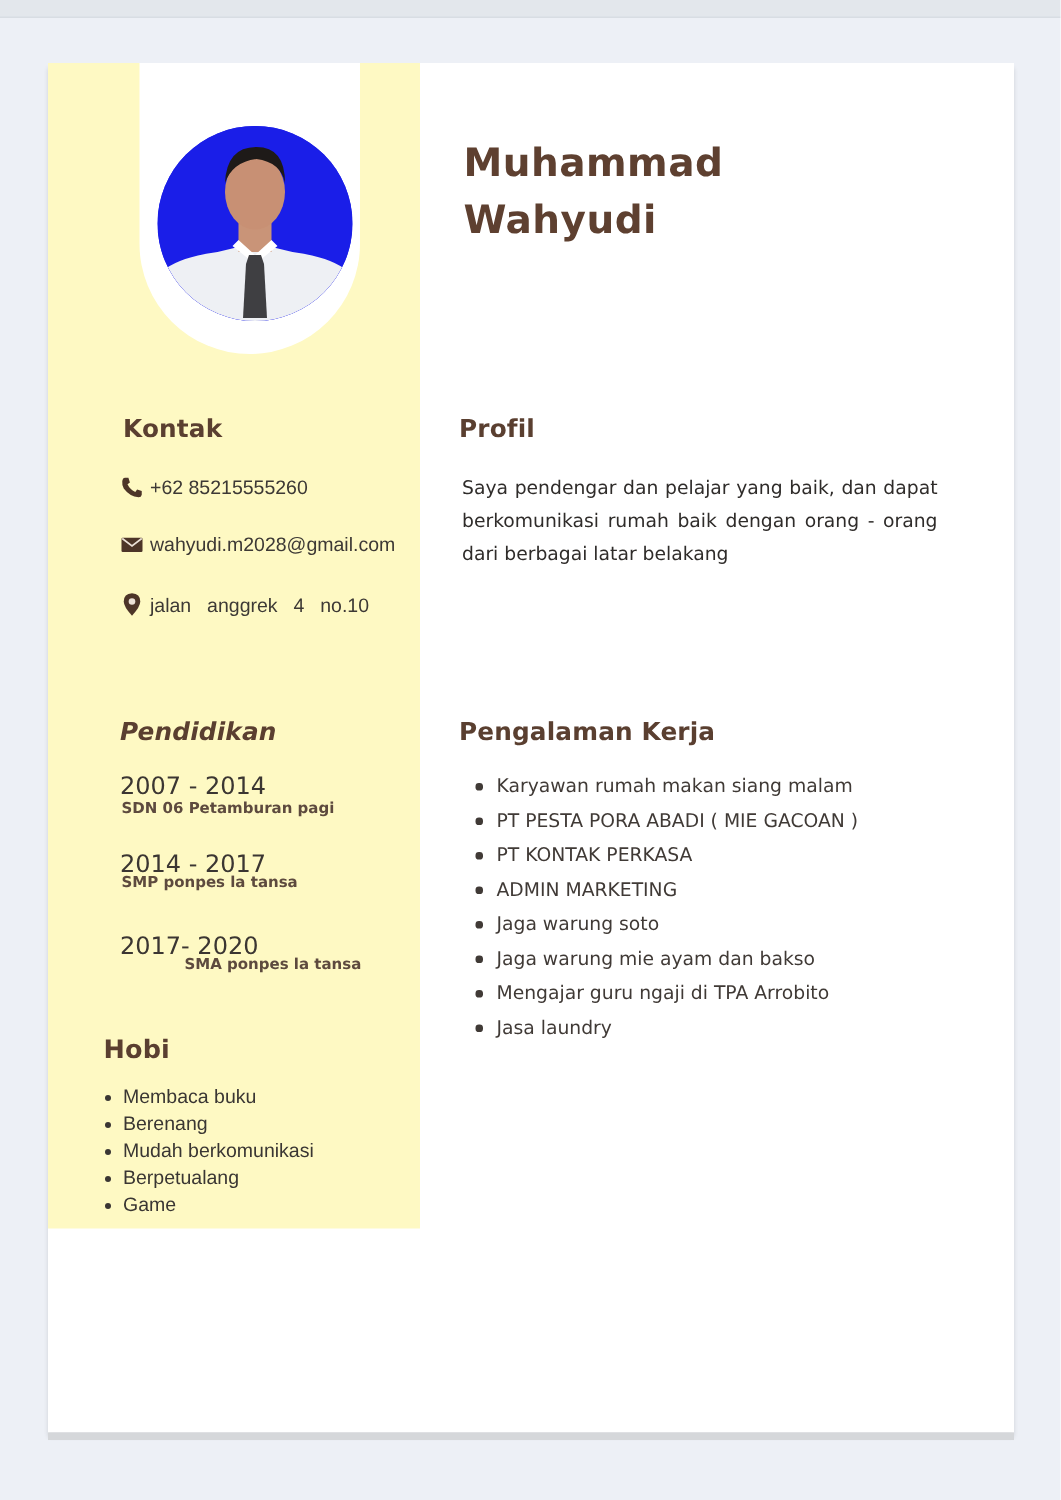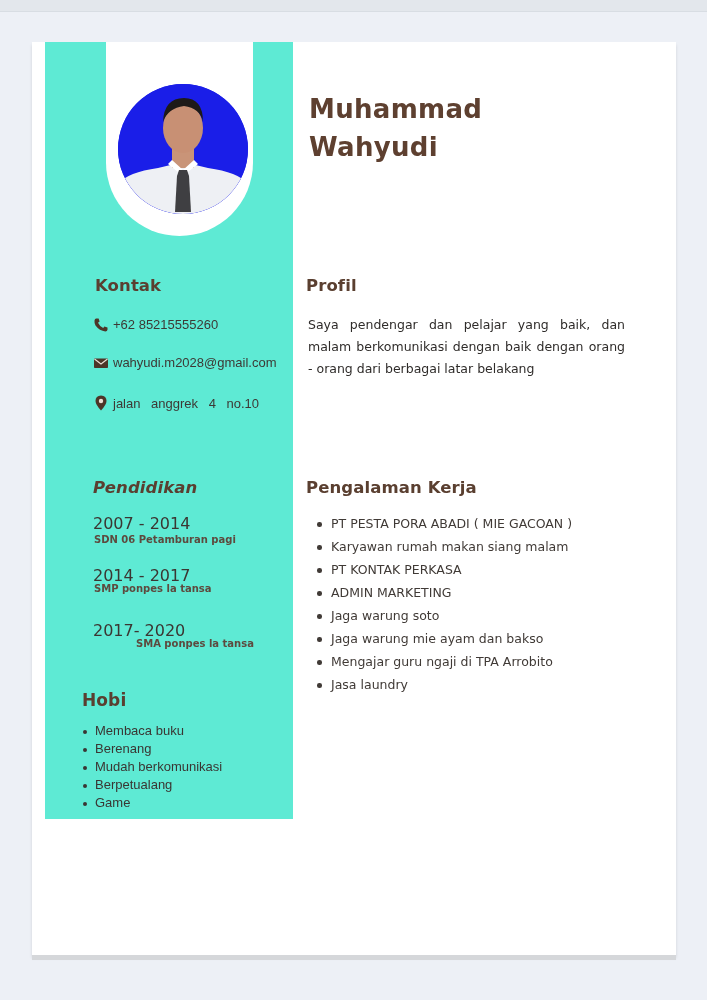--- a/index.html
+++ b/index.html
@@ -16,22 +16,22 @@
     .page {
       position: absolute; left: 32px; top: 42px; width: 644px; height: 913px;
       background: #ffffff;
       box-shadow: 0 3px 3px rgba(0,0,0,0.12);
     }
     .page-bottom-shadow {
       position: absolute; left: 32px; top: 955px; width: 644px; height: 5px;
       background: #d5d7da;
     }
     .sidebar {
-      position: absolute; left: 13px; top: 0; width: 248px; height: 777px;
-      background: #5eead4;
+      position: absolute; left: 0; top: 0; width: 248px; height: 777px;
+      background: #fef9c3;
     }
     .photo-tab {
       position: absolute; left: 61px; top: 0; width: 147px; height: 194px;
       background: #ffffff;
       border-radius: 0 0 74px 74px;
     }
     .photo {
       position: absolute; left: 73px; top: 42px; width: 130px; height: 130px;
       border-radius: 50%; overflow: hidden; background: #1a1ee8;
     }
@@ -160,26 +160,26 @@
       <li>Game</li>
     </ul>
   </div>
 
   <div class="name">
     <div>Muhammad</div>
     <div>Wahyudi</div>
   </div>
 
   <div class="h-sec" style="left:274px; top:234px;">Profil</div>
-  <div class="profile-text">Saya pendengar dan pelajar yang baik, dan malam berkomunikasi dengan baik dengan orang - orang dari berbagai latar belakang</div>
+  <div class="profile-text">Saya pendengar dan pelajar yang baik, dan dapat berkomunikasi rumah baik dengan orang - orang dari berbagai latar belakang</div>
 
   <div class="h-sec" style="left:274px; top:436px;">Pengalaman Kerja</div>
   <ul class="exp-list">
+    <li>Karyawan rumah makan siang malam</li>
     <li>PT PESTA PORA ABADI ( MIE GACOAN )</li>
-    <li>Karyawan rumah makan siang malam</li>
     <li>PT KONTAK PERKASA</li>
     <li>ADMIN MARKETING</li>
     <li>Jaga warung soto</li>
     <li>Jaga warung mie ayam dan bakso</li>
     <li>Mengajar guru ngaji di TPA Arrobito</li>
     <li>Jasa laundry</li>
   </ul>
 </div>
 <div class="page-bottom-shadow"></div>
 

